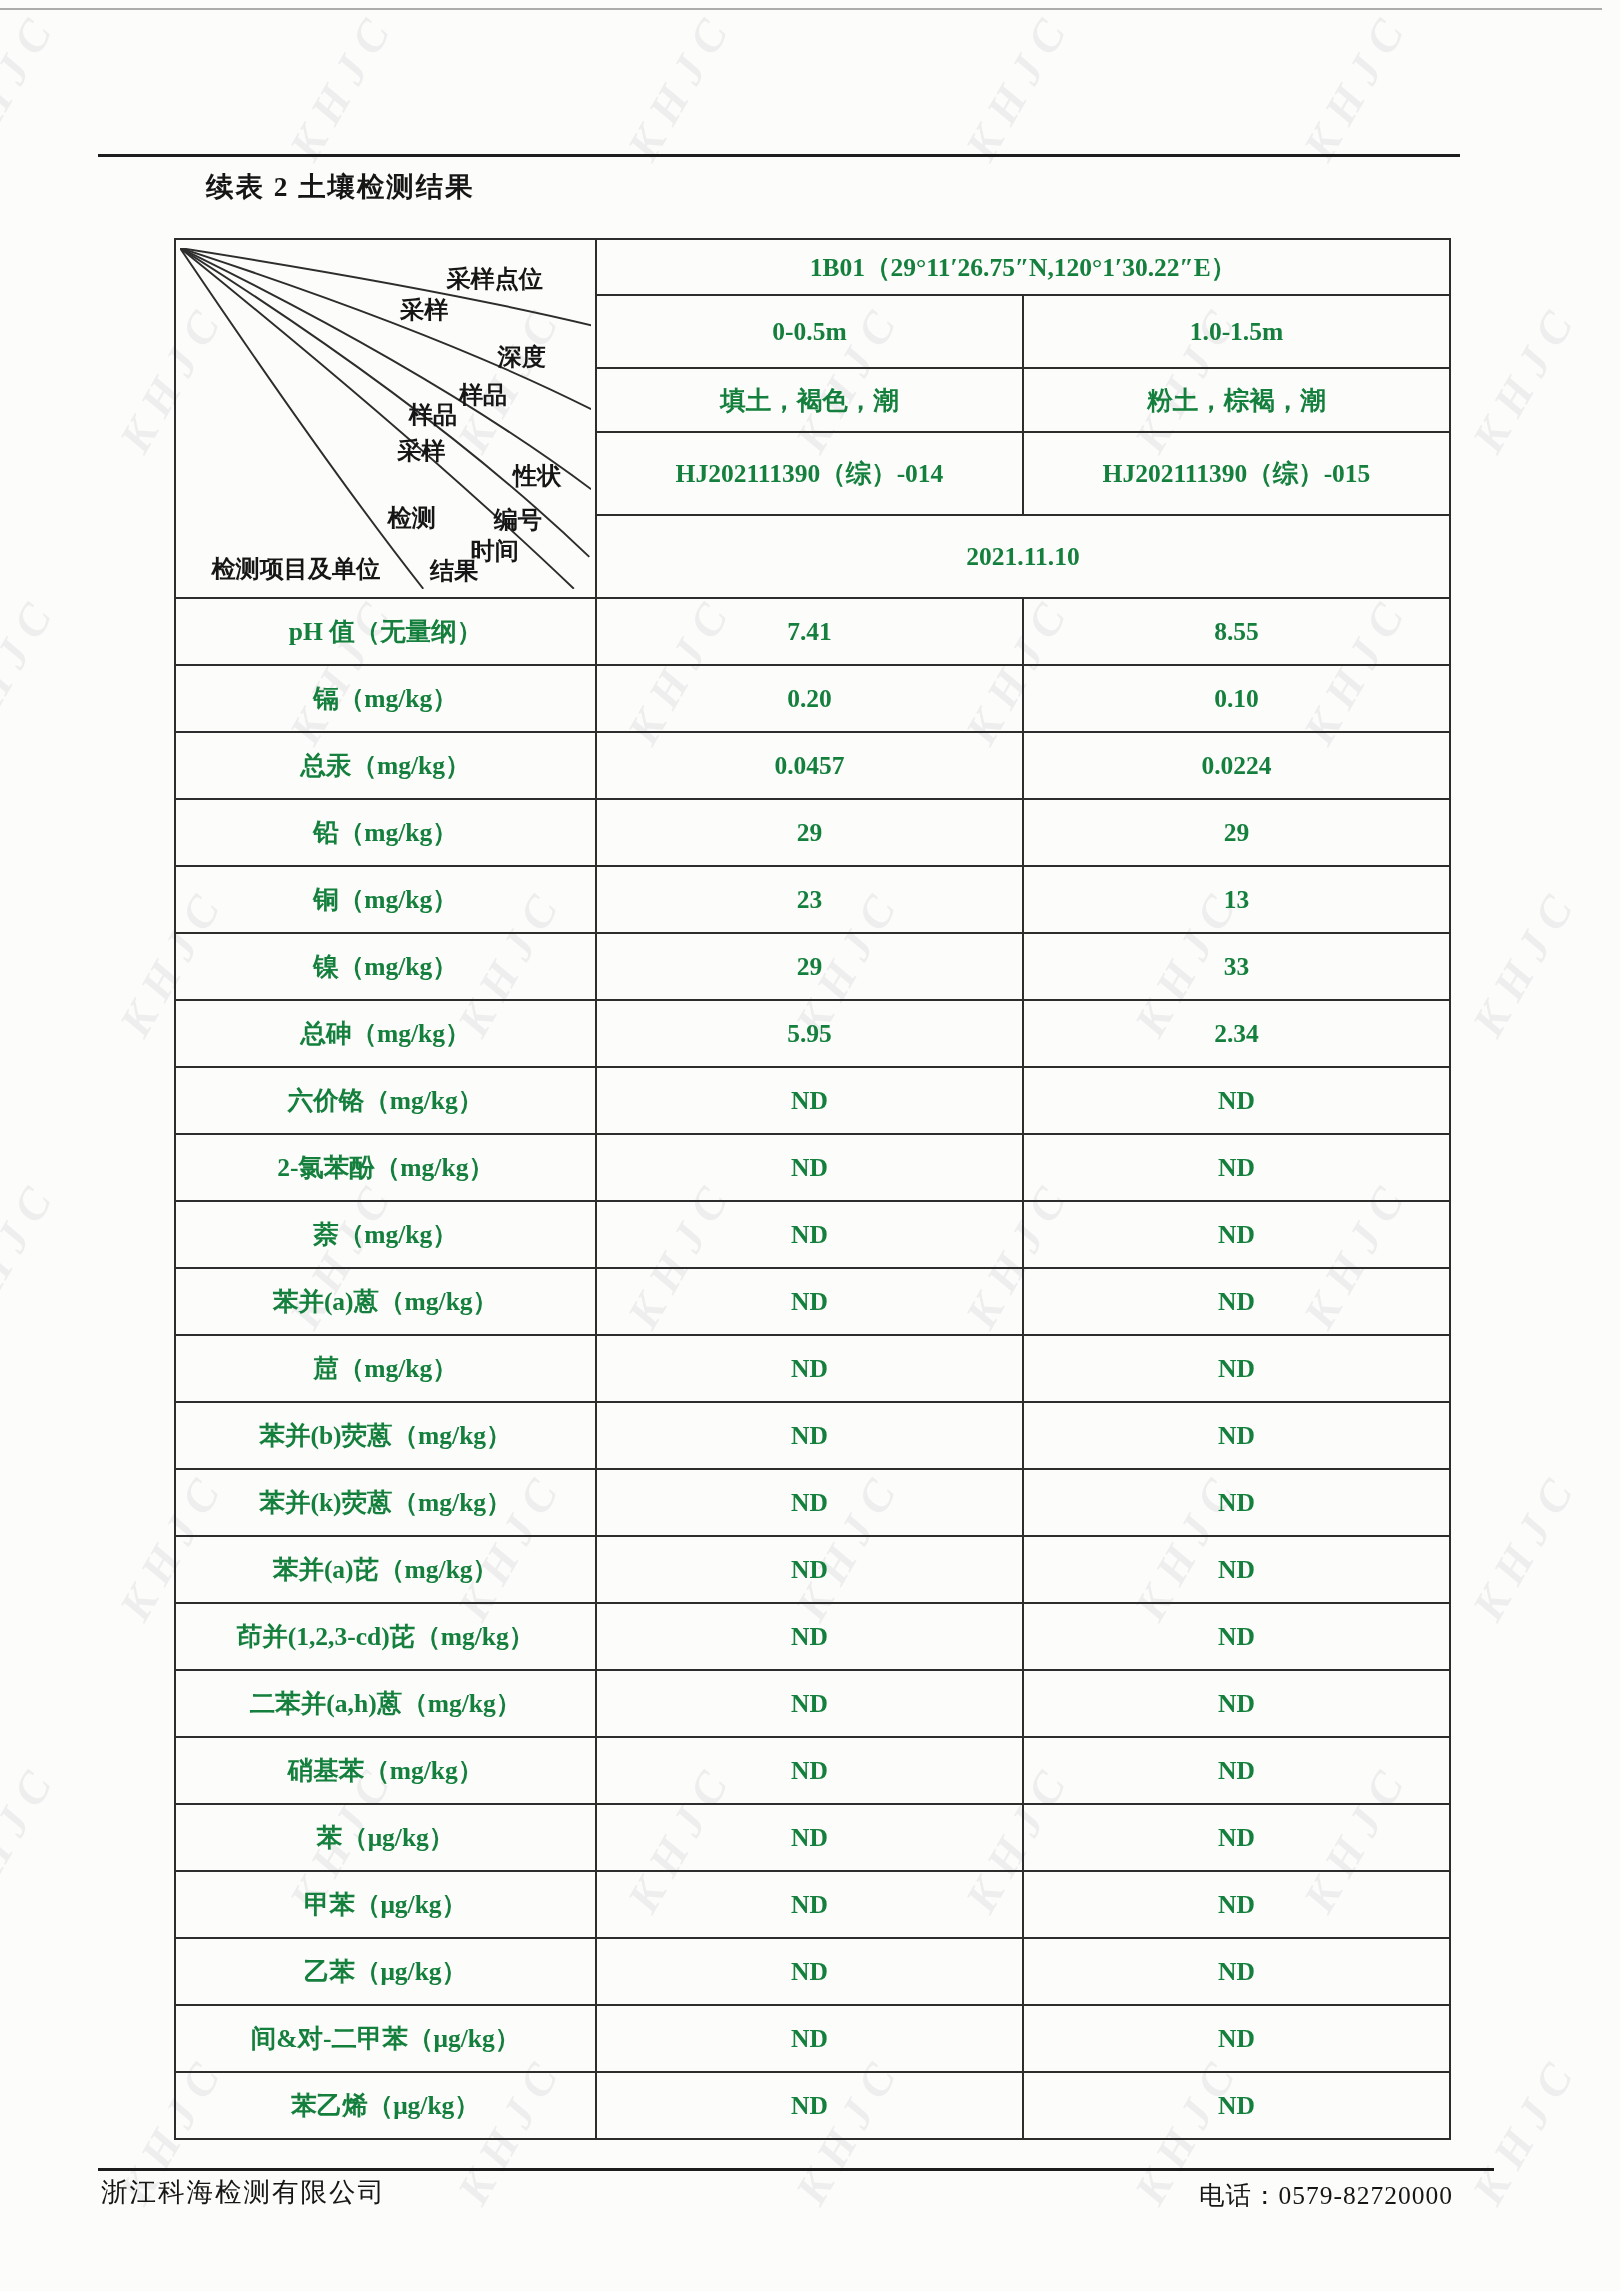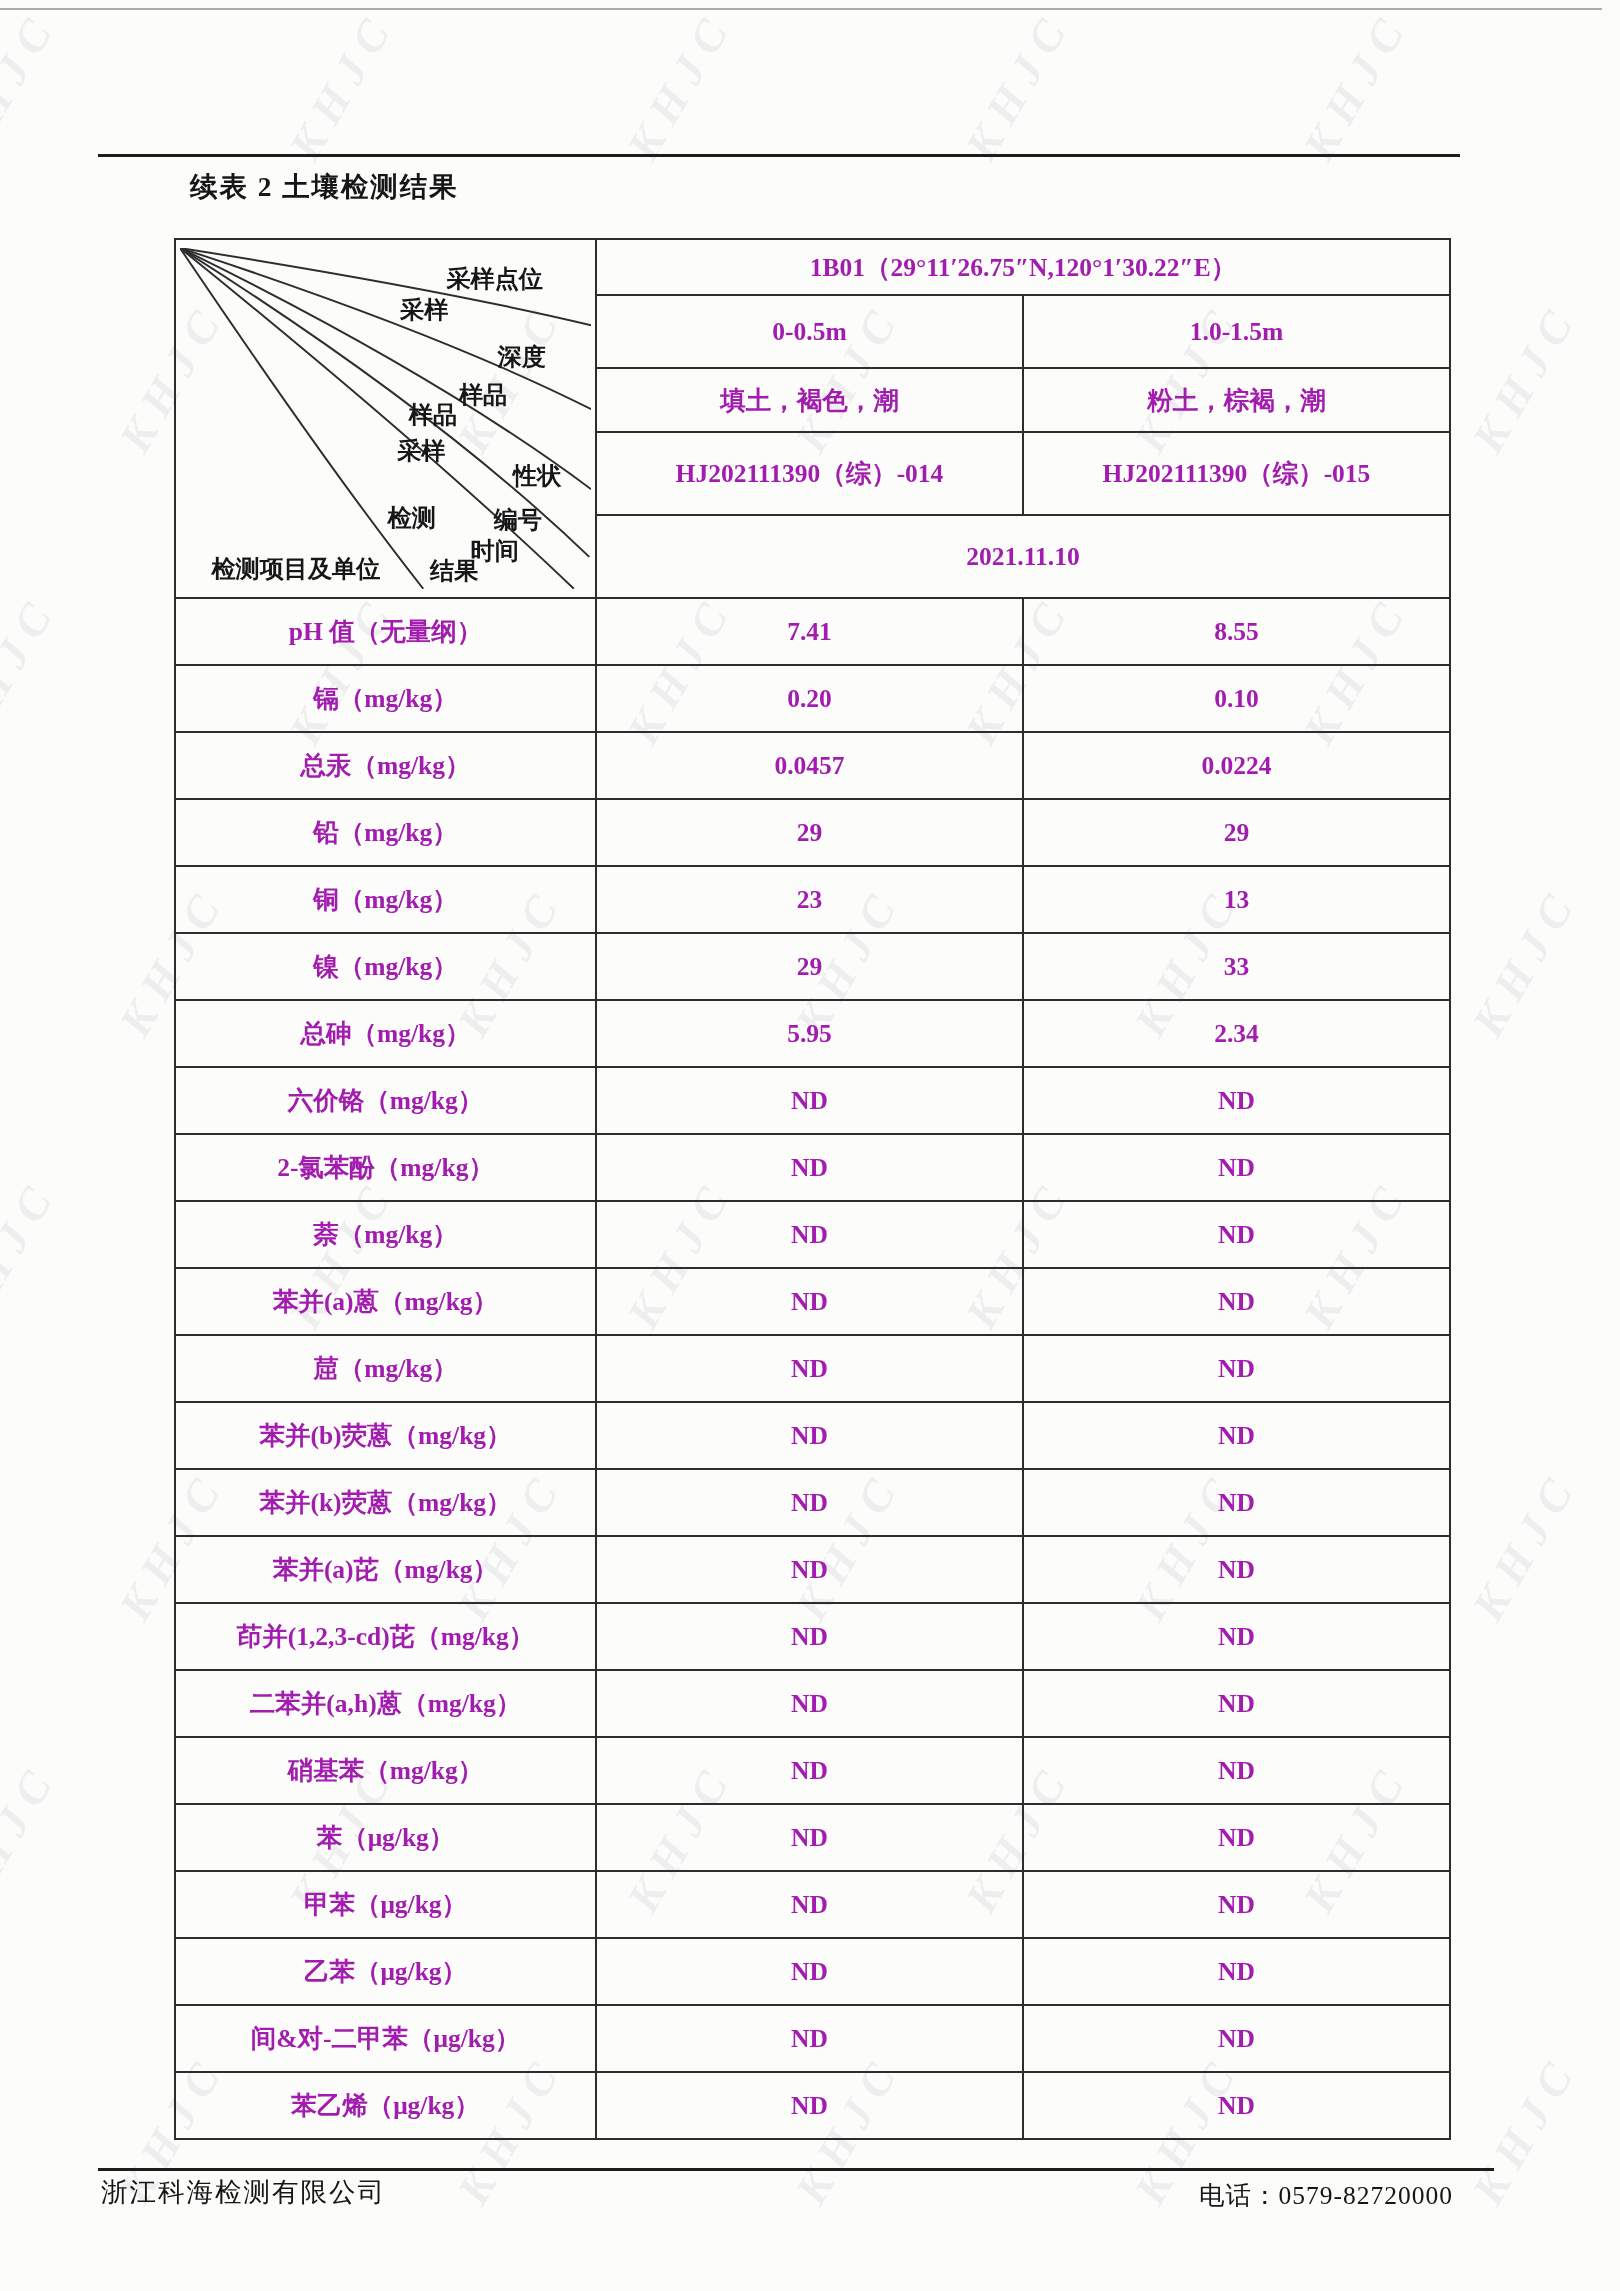--- a/index.html
+++ b/index.html
@@ -27,28 +27,28 @@
   
   .report-line{
     position:absolute;top:117px;right:160px;z-index:2;
     font-size:24.5px;letter-spacing:1px;white-space:nowrap;
   }
   .rule{position:absolute;height:2.9px;background:#1d1d1d;z-index:2;}
   .rule-top{top:154px;left:98px;width:1362px;}
   .rule-bottom{top:2168px;left:98px;width:1396px;}
   
   .doc-title{
-    position:absolute;top:169px;left:190px;z-index:2;
+    position:absolute;top:169px;left:206px;z-index:2;
     font-size:27.4px;font-weight:bold;letter-spacing:2px;
   }
   
   table.report{
     position:absolute;top:238px;left:174px;z-index:2;
     width:1276px;border-collapse:collapse;table-layout:fixed;
-    font-size:25.5px;font-weight:bold;color:#a21caf;
+    font-size:25.5px;font-weight:bold;color:#15803d;
   }
   table.report td{
     border:2px solid #2d2d2d;
     text-align:center;vertical-align:middle;
     padding:0 3.9px;overflow:hidden;
   }
   table.report{border:2.9px solid #262626;}
   td.corner-cell{padding:0;position:relative;}
   .r-a{height:56px;}
   .r-b{height:73px;}

